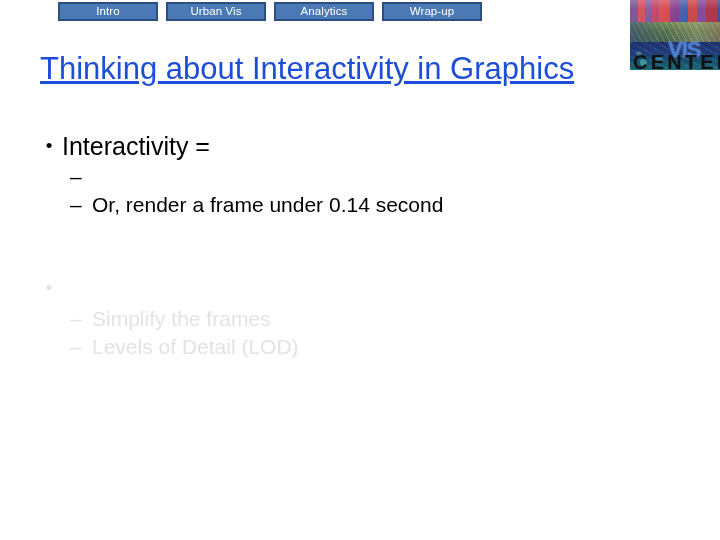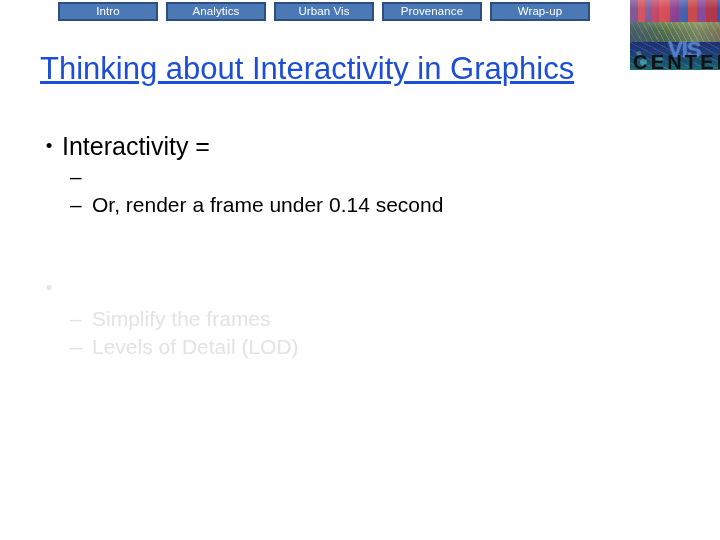--- a/index.html
+++ b/index.html
@@ -196,23 +196,22 @@
   .dim .bullet-l1,
   .dim .bullet-l2 { color: #e3e3e3; }
 
   .wrap-2 { max-width: 570px; white-space: normal; }
 </style>
 </head>
 <body>
 
 <div class="nav-bar">
   <div class="nav-tab">Intro</div>
+  <div class="nav-tab">Urban Vis</div>
   <div class="nav-tab">Analytics</div>
-  <div class="nav-tab">Urban Vis</div>
-  <div class="nav-tab">Provenance</div>
   <div class="nav-tab">Wrap-up</div>
 </div>
 
 <div class="logo">
   <div class="logo-band logo-band-top"></div>
   <div class="logo-band logo-band-mid"></div>
   <div class="logo-band logo-band-bot"></div>
   <div class="logo-vis">VIS</div>
   <div class="logo-center">CENTER</div>
 </div>

